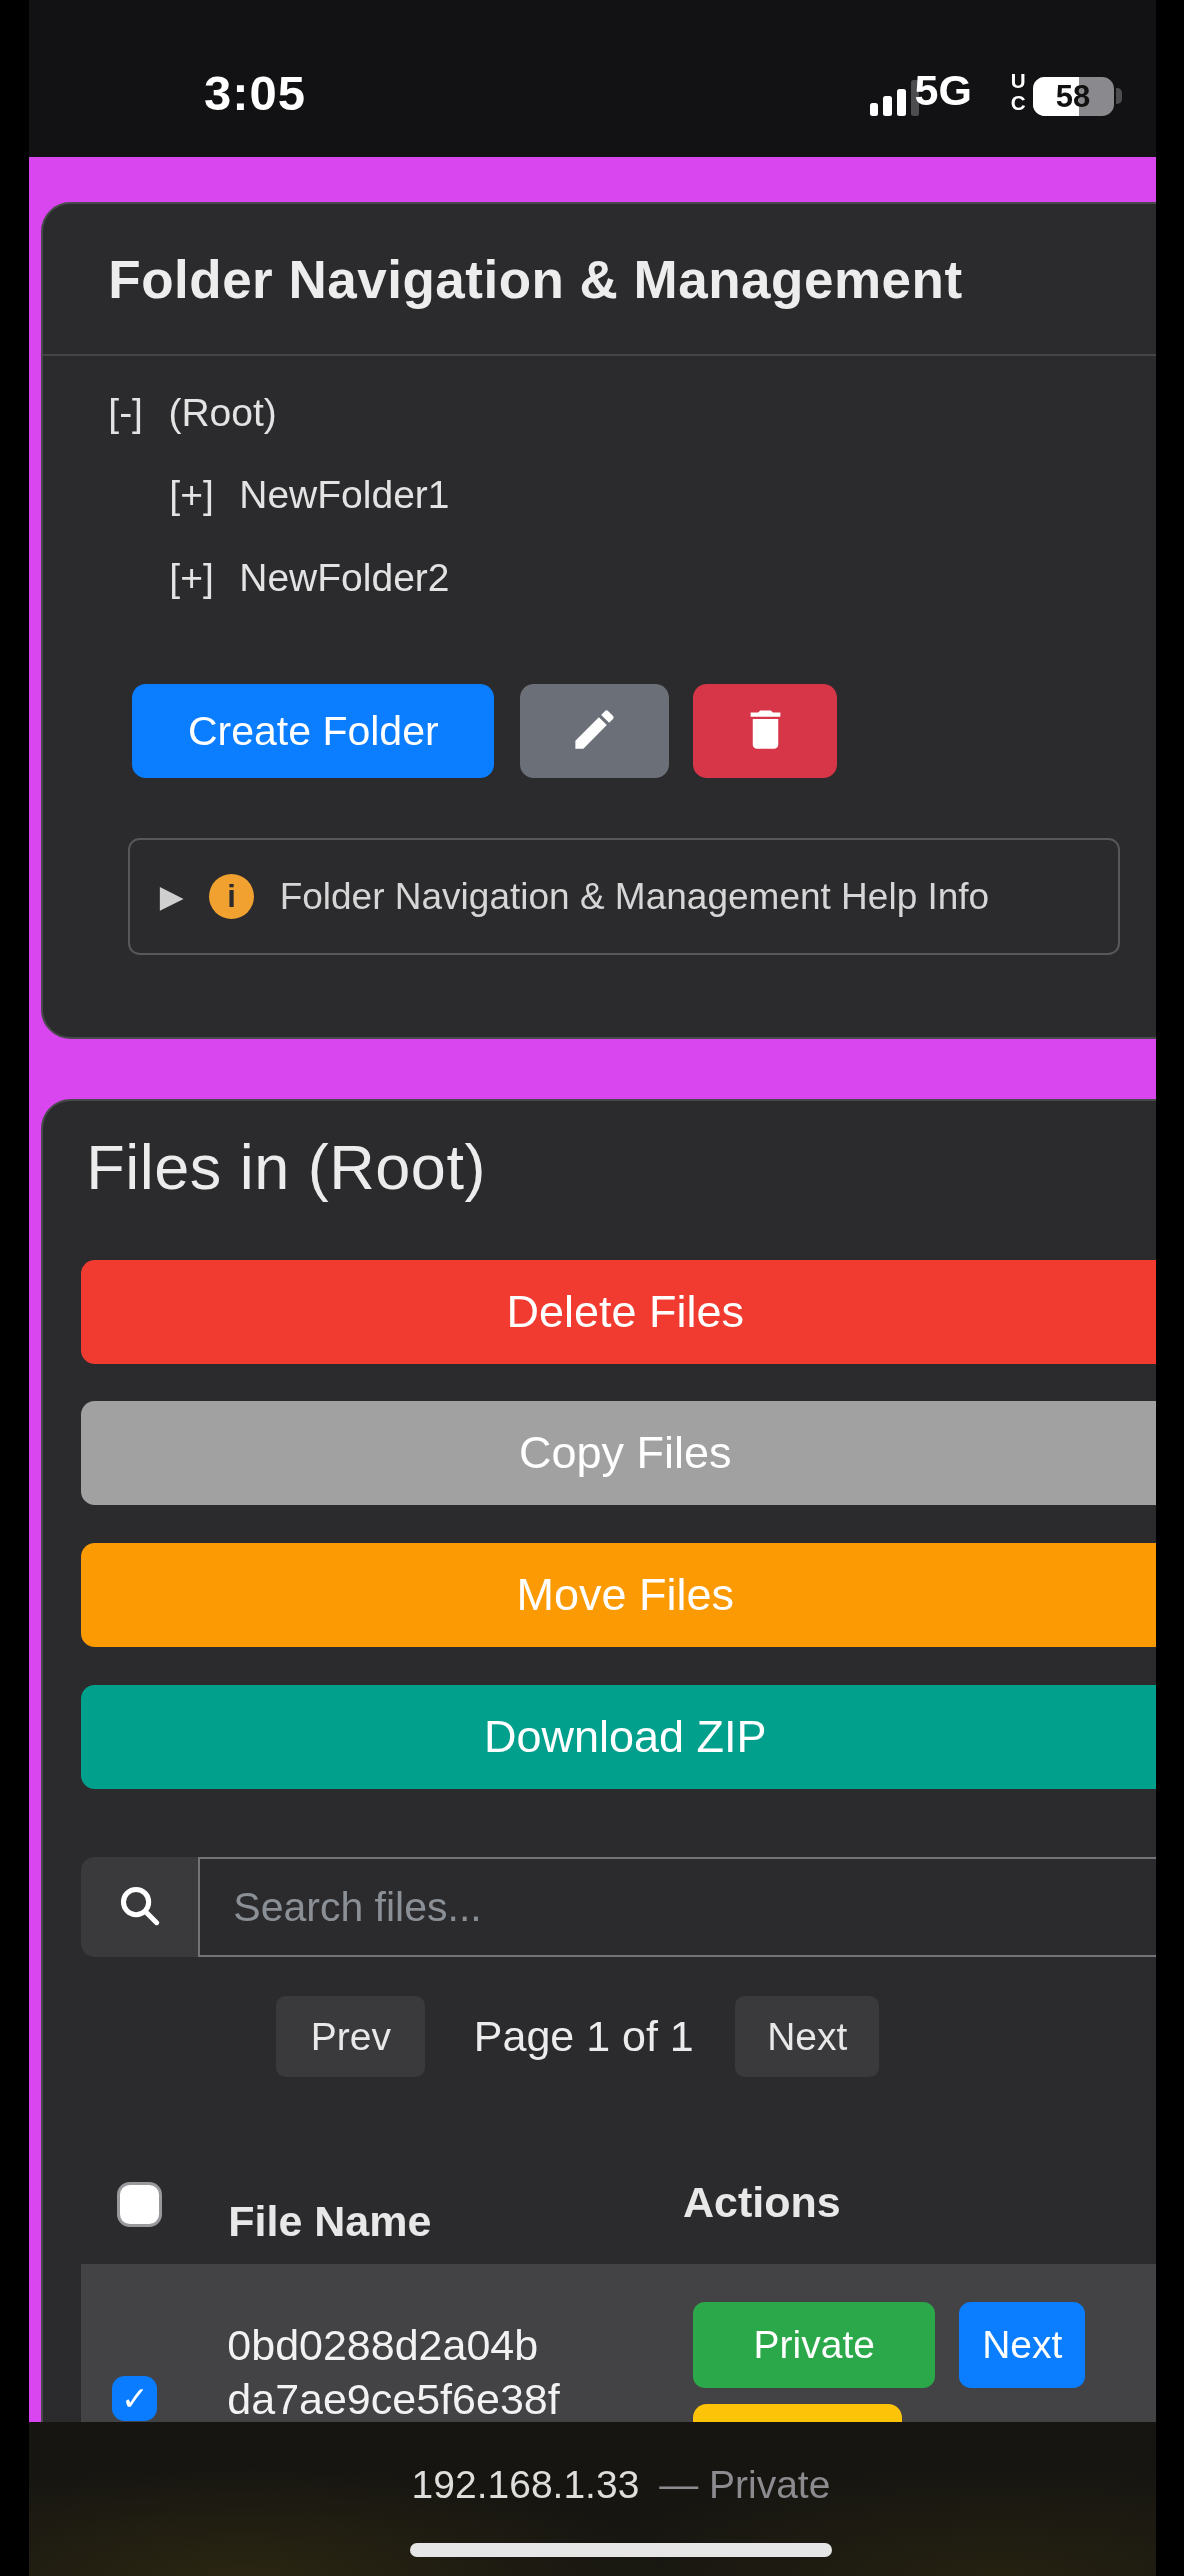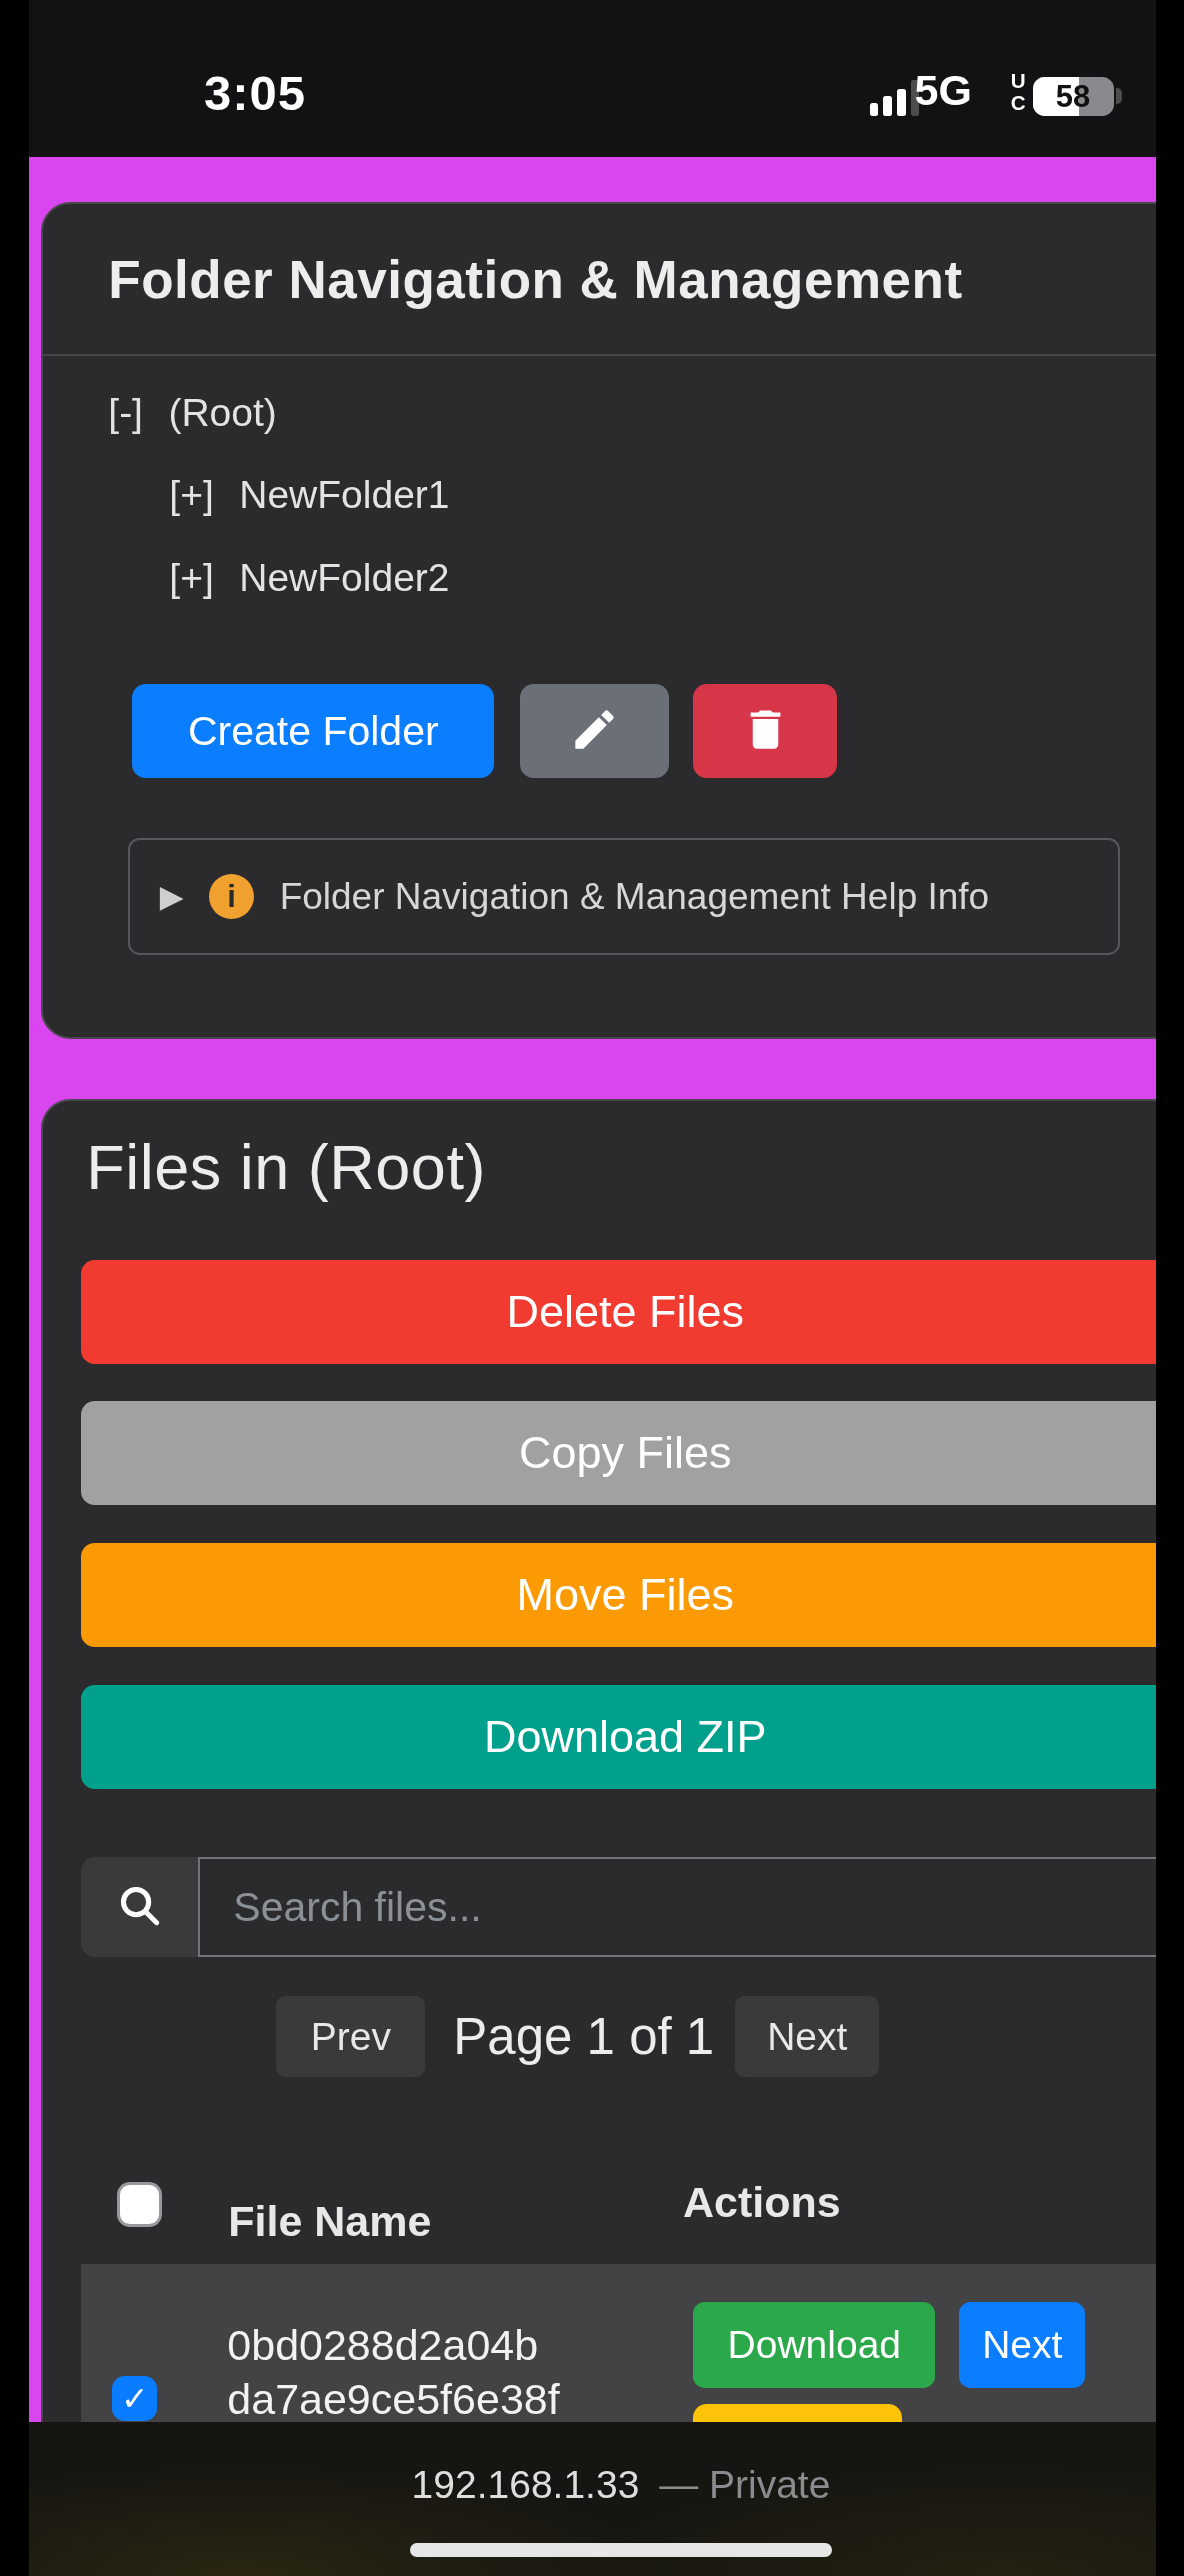--- a/index.html
+++ b/index.html
@@ -72,21 +72,21 @@
   .search-input{position:absolute;left:155px;top:756px;width:971px;height:100px;background:transparent;
                 border:2px solid #737478;border-radius:0 13.8px 13.8px 0;color:#e8e8e8;font-size:41px;
                 padding:0 33px;outline:none;}
   .search-input::placeholder{color:#8b9097;}
 
   .pager-btn{position:absolute;top:895px;height:81px;background:#3a3a3d;border-radius:9.8px;
              color:#e8e8e8;font-size:39px;}
   .prev-btn{left:233px;width:149px;}
   .next-btn{left:692px;width:144px;}
   .page-status{position:absolute;left:393px;top:895px;width:295px;height:81px;line-height:81px;
-               text-align:center;color:#ececec;font-size:51px;white-space:nowrap;}
+               text-align:center;color:#ececec;font-size:43px;white-space:nowrap;}
 
   .hdr-checkbox{position:absolute;left:74px;top:1081px;width:45px;height:45px;background:#fff;
                 border:3.9px solid #98989d;border-radius:12.8px;}
   .hdr-filename{position:absolute;left:185px;top:1096px;color:#e8e8e8;font-size:43px;font-weight:700;}
   .hdr-actions{position:absolute;left:571px;top:1077px;width:295px;text-align:center;color:#e8e8e8;
                font-size:43px;font-weight:700;}
 
   .file-row{position:absolute;left:38px;top:1163px;width:1088px;height:275px;background:#434346;}
   .row-checkbox{position:absolute;left:31px;top:112px;width:45px;height:45px;background:#0a7cff;
                 border-radius:12.8px;display:flex;align-items:center;justify-content:center;
@@ -206,21 +206,21 @@
     <div class="hdr-checkbox"></div>
     <div class="hdr-filename">File Name</div>
     <div class="hdr-actions">Actions</div>
 
     <div class="file-row">
       <div class="row-checkbox">✓</div>
       <div class="file-name">
         <div>0bd0288d2a04b</div>
         <div>da7ae9ce5f6e38f</div>
       </div>
-      <button class="btn dl-btn">Download</button>
+      <button class="btn dl-btn">Private</button>
       <button class="btn edit-file-btn">Next</button>
       <button class="btn rename-partial"></button>
     </div>
   </section>
 
   <footer class="safari-bar">
     <div class="url-line">
       <span class="url">192.168.1.33</span>
       <span class="privacy">— Private</span>
     </div>

